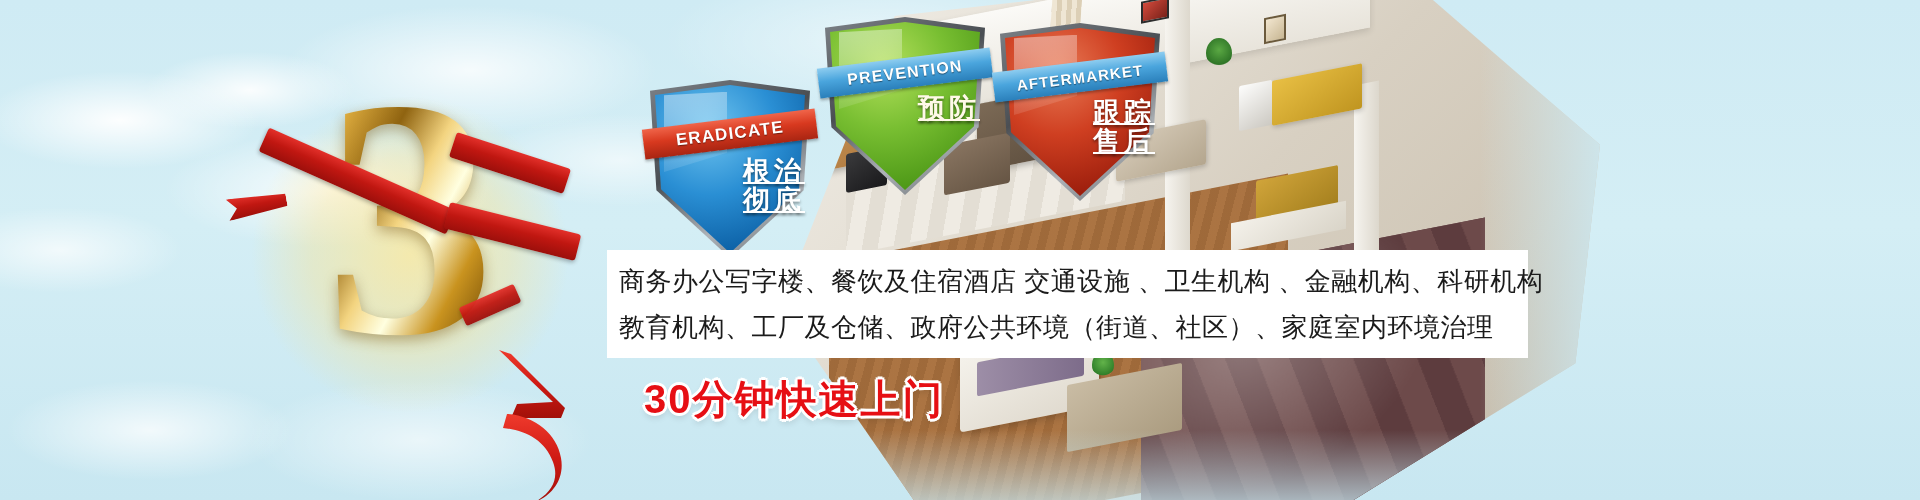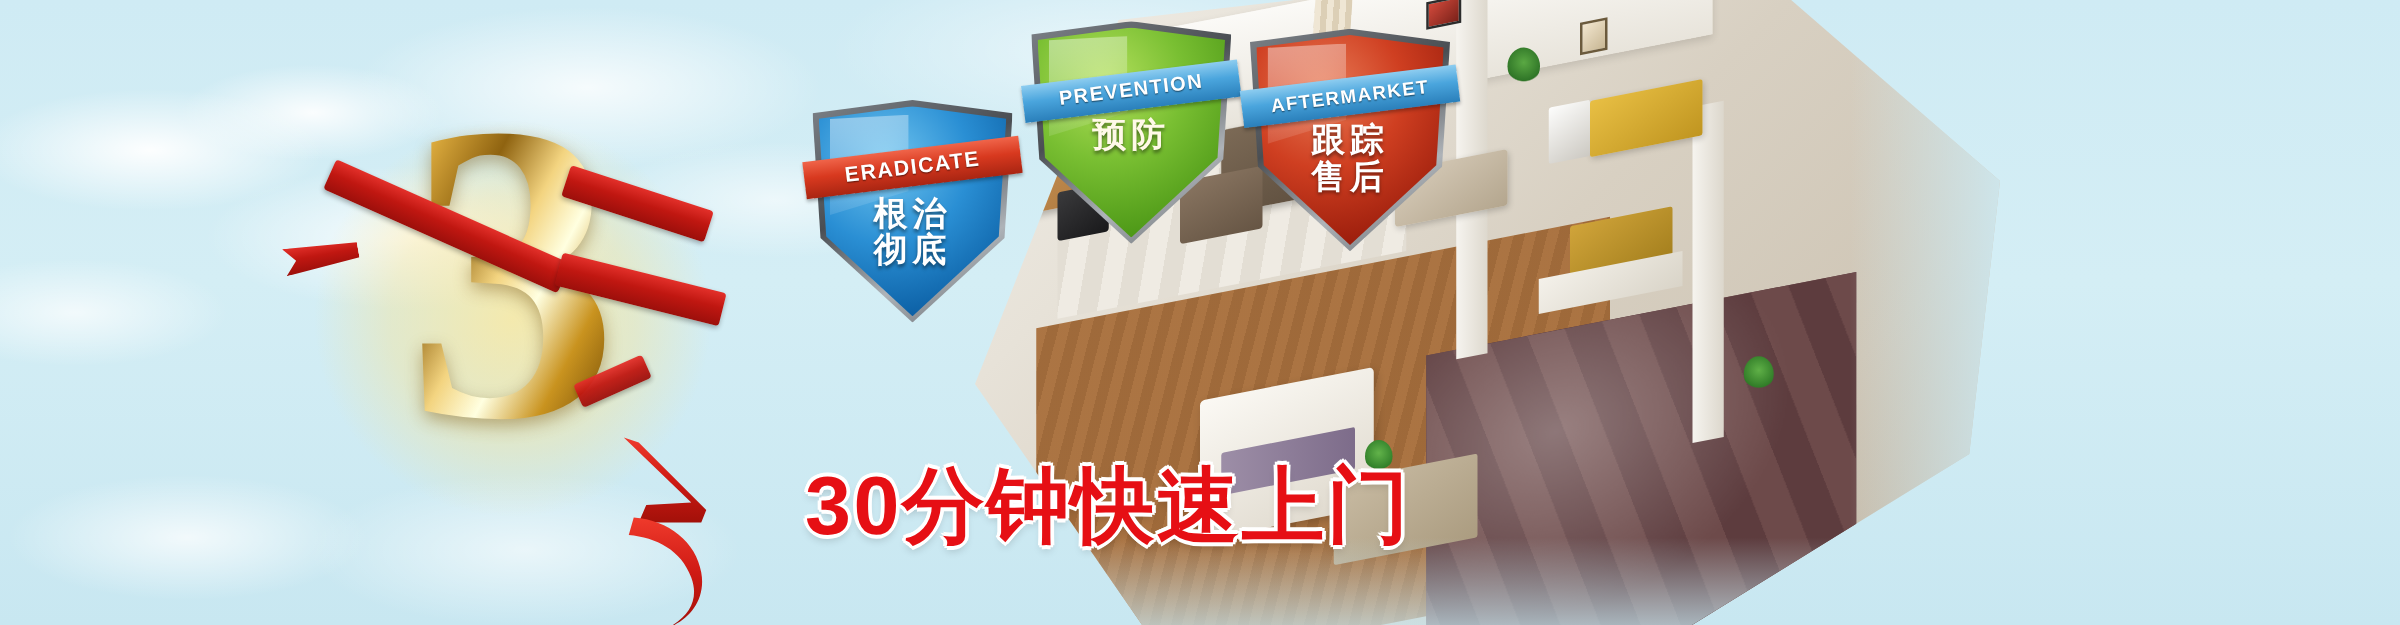--- a/index.html
+++ b/index.html
@@ -269,27 +269,28 @@
     display: flex; align-items: center; justify-content: center;
     color: #ffffff;
     font-weight: 700;
     letter-spacing: 1.2px;
     text-shadow: 0 1px 1px rgba(0,0,0,.45);
     box-shadow: 0 2px 3px rgba(0,0,0,.3);
   }
   .shield-cn {
     position: absolute;
     left: 0; width: 100%;
-    text-align: center;
+    text-align: right;
     color: #ffffff;
     font-weight: 700;
     font-size: 27px;
     line-height: 29px;
     letter-spacing: 4px;
     text-shadow: 0 2px 3px rgba(0,0,0,.45);
+    text-decoration: underline;
   }
 
   #shield-blue  { left: 655px; top: 85px; }
   #shield-blue  .shield-body   { background: radial-gradient(circle at 36% 26%, #6fc4ef 0%, #2a8fd4 42%, #0e63a8 78%, #0a4a84 100%); }
   #shield-blue  .shield-ribbon { top: 34px; font-size: 17px;
       background: linear-gradient(180deg, #f0654a 0%, #d8391f 45%, #a92512 100%); }
   #shield-blue  .shield-cn     { top: 72px; }
 
   #shield-green { left: 830px; top: 22px; }
   #shield-green .shield-body   { background: radial-gradient(circle at 36% 26%, #b4e05c 0%, #79bf32 40%, #4f9a18 78%, #3d7d12 100%); }
@@ -320,23 +321,23 @@
     font-size: 26px;
     line-height: 46px;
     color: #1b1b1b;
     white-space: nowrap;
     letter-spacing: .5px;
   }
 
   
   .headline {
     position: absolute;
-    left: 644px; top: 360px;
+    left: 644px; top: 372px;
     font-family: "Liberation Sans", "DejaVu Sans", sans-serif;
-    font-size: 66px;
+    font-size: 40px;
     font-weight: 700;
     letter-spacing: 2px;
     color: #e60f14;
     text-shadow:
       -2px -2px 0 #ffffff,  2px -2px 0 #ffffff,
       -2px  2px 0 #ffffff,  2px  2px 0 #ffffff,
       -3px  0   0 #ffffff,  3px  0   0 #ffffff,
        0   -3px 0 #ffffff,  0    3px 0 #ffffff,
        0 4px 7px rgba(0,0,0,.18);
     white-space: nowrap;
@@ -433,16 +434,20 @@
     <div class="shield-body">
       <div class="shield-gloss"></div>
     </div>
     <div class="shield-ribbon">AFTERMARKET</div>
     <div class="shield-cn">
       <div>跟踪</div>
       <div>售后</div>
     </div>
   </div>
 
+  <div class="text-panel">
+    <div class="panel-line">商务办公写字楼、餐饮及住宿酒店 交通设施 、卫生机构 、金融机构、科研机构</div>
+    <div class="panel-line">教育机构、工厂及仓储、政府公共环境（街道、社区）、家庭室内环境治理</div>
+  </div>
 
   <div class="headline">30分钟快速上门</div>
 
 </div>
 
 </body></html>

